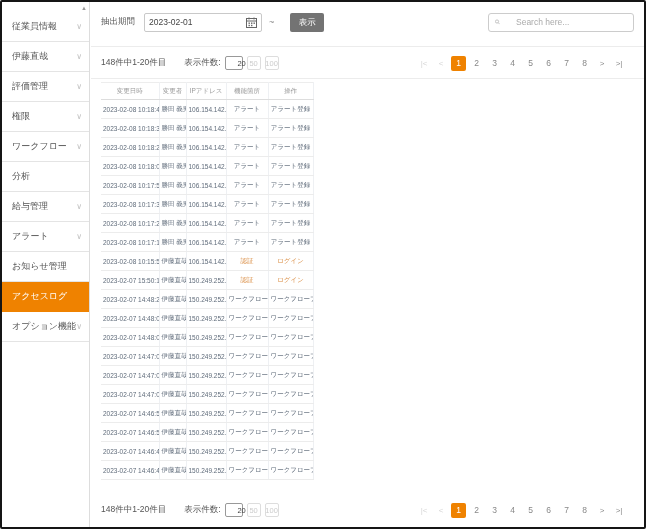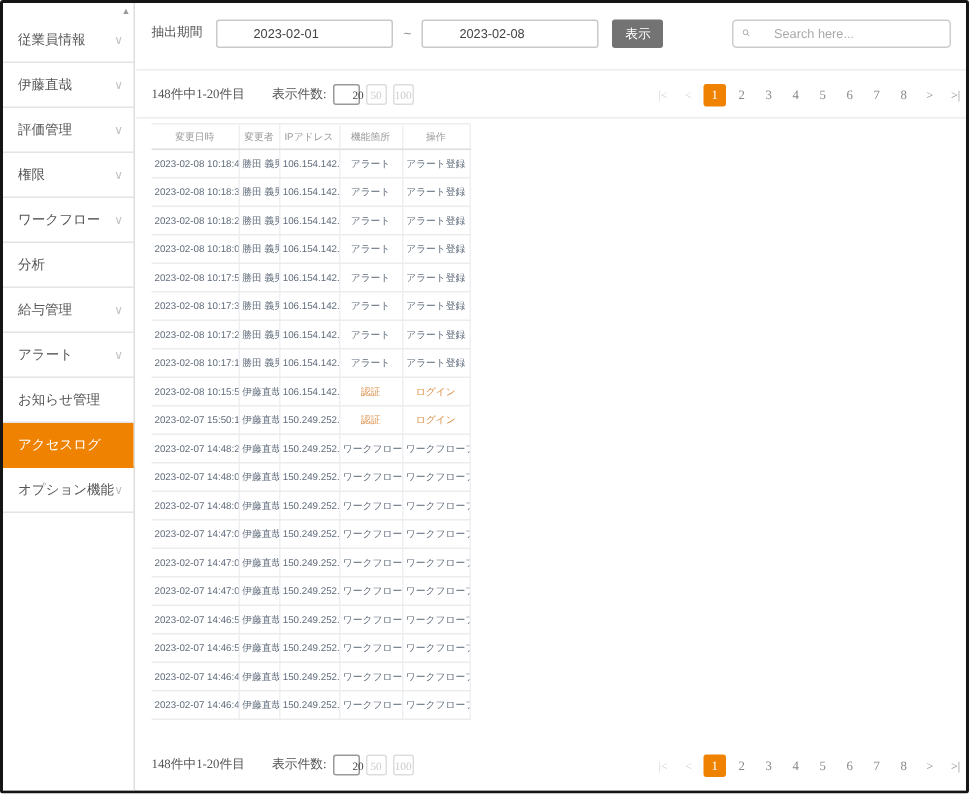--- a/index.html
+++ b/index.html
@@ -13,32 +13,32 @@
   .sidebar-item { position:relative; height:30px; line-height:29px; padding-left:10px; font-size:9px; color:#555; border-bottom:1px solid #e4e4e4; cursor:pointer; white-space:nowrap; }
   .sidebar-item .chev { position:absolute; right:7px; top:0; color:#c2c2c2; font-size:8px; }
   .sidebar-item.active { background:#ef8200; color:#fff; border-bottom:1px solid #ef8200; }
 
   
   .content { position:absolute; left:89px; top:0; right:0; bottom:0; background:#fff; }
 
   .topbar { position:absolute; left:10px; right:10px; top:9px; height:22px; display:flex; align-items:center; }
   .flt-label { font-size:8.5px; color:#555; margin-right:9px; white-space:nowrap; }
   .date-box { width:118px; height:19px; border:1px solid #c9c9c9; border-radius:2px; display:flex; align-items:center; padding:0 4px; background:#fff; }
-  .date-box input { border:0; outline:0; width:90px; font-size:8.5px; color:#444; font-family:inherit;margin-left:20px; }
+  .date-box input { border:0; outline:0; width:90px; font-size:8.5px; color:#444; font-family:inherit; }
   .cal-icon { margin-left:auto; display:block; }
   .tilde { margin:0 7px; font-size:9px; color:#888; }
   .show-btn { margin-left:9px; width:34px; height:19px; background:#737373; color:#fff; font-size:8.5px; border:0; border-radius:2px; cursor:pointer; line-height:19px; text-align:center; font-family:inherit; }
   .search-box { margin-left:auto; width:146px; height:19px; border:1px solid #ccc; border-radius:3px; display:flex; align-items:center; padding:0 6px; gap:16px; }
   .search-box input { border:0; outline:0; flex:1; font-size:8.5px; color:#777; font-family:inherit; }
   .search-box input::placeholder { color:#aaa; }
 
   .divider-a { position:absolute; left:0; right:0; top:44px; height:1px; background:#ececec; }
   .divider-b { position:absolute; left:0; right:0; top:76px; height:1px; background:#ececec; }
 
-  .info-row { position:absolute; left:10px; right:0; height:20px; display:flex; align-items:center;font-family:Liberation Serif, serif; }
+  .info-row { position:absolute; left:10px; right:18px; height:20px; display:flex; align-items:center; }
   .info-top { top:51px; }
   .info-bottom { top:498px; }
   .count-text { font-size:8.5px; color:#555; white-space:nowrap; }
   .size-label { font-size:8.5px; color:#555; margin-left:18px; white-space:nowrap; }
   .size-box { width:14px; height:14px; margin-left:4px; border:1px solid #ddd; border-radius:2px; display:inline-flex; align-items:center; justify-content:center; font-size:7.5px; color:#ccc; cursor:pointer; }
   .size-box.active { border-color:#999; color:#444;padding-left:16px; }
   .pager { margin-left:auto; display:flex; align-items:center; gap:3px; }
   .pg-nav { min-width:14px; height:15px; display:inline-flex; align-items:center; justify-content:center; font-size:8px; cursor:pointer; }
   .pg-nav.muted { color:#d5d5d5; }
   .pg-nav.dark { color:#8a8a8a; }
@@ -88,34 +88,20 @@
             <line x1="3" y1="0.5" x2="3" y2="2.5" stroke="#666" stroke-width="1"></line>
             <line x1="8" y1="0.5" x2="8" y2="2.5" stroke="#666" stroke-width="1"></line>
             <rect x="2.5" y="5.5" width="1.4" height="1.4" fill="#666"></rect>
             <rect x="5" y="5.5" width="1.4" height="1.4" fill="#666"></rect>
             <rect x="7.5" y="5.5" width="1.4" height="1.4" fill="#666"></rect>
             <rect x="2.5" y="7.8" width="1.4" height="1.4" fill="#666"></rect>
             <rect x="5" y="7.8" width="1.4" height="1.4" fill="#666"></rect>
           </svg>
       </div>
       <span class="tilde">~</span>
-      <div class="date-box">
-        <input type="text" readonly="" value="2023-02-08" style="">
-        <svg class="cal-icon" width="11" height="11" viewBox="0 0 11 11">
-            <rect x="0.5" y="1.5" width="10" height="9" fill="none" stroke="#666" stroke-width="1"></rect>
-            <line x1="0.5" y1="4" x2="10.5" y2="4" stroke="#666" stroke-width="1"></line>
-            <line x1="3" y1="0.5" x2="3" y2="2.5" stroke="#666" stroke-width="1"></line>
-            <line x1="8" y1="0.5" x2="8" y2="2.5" stroke="#666" stroke-width="1"></line>
-            <rect x="2.5" y="5.5" width="1.4" height="1.4" fill="#666"></rect>
-            <rect x="5" y="5.5" width="1.4" height="1.4" fill="#666"></rect>
-            <rect x="7.5" y="5.5" width="1.4" height="1.4" fill="#666"></rect>
-            <rect x="2.5" y="7.8" width="1.4" height="1.4" fill="#666"></rect>
-            <rect x="5" y="7.8" width="1.4" height="1.4" fill="#666"></rect>
-          </svg>
-      </div>
       <button class="show-btn">表示</button>
       <div class="search-box">
         <svg width="10" height="10" viewBox="0 0 10 10">
             <circle cx="4" cy="4" r="3.2" fill="none" stroke="#999" stroke-width="1.1"></circle>
             <line x1="6.5" y1="6.5" x2="9.3" y2="9.3" stroke="#999" stroke-width="1.1"></line>
           </svg>
         <input type="text" placeholder="Search here..." style="">
       </div>
     </div>
 

